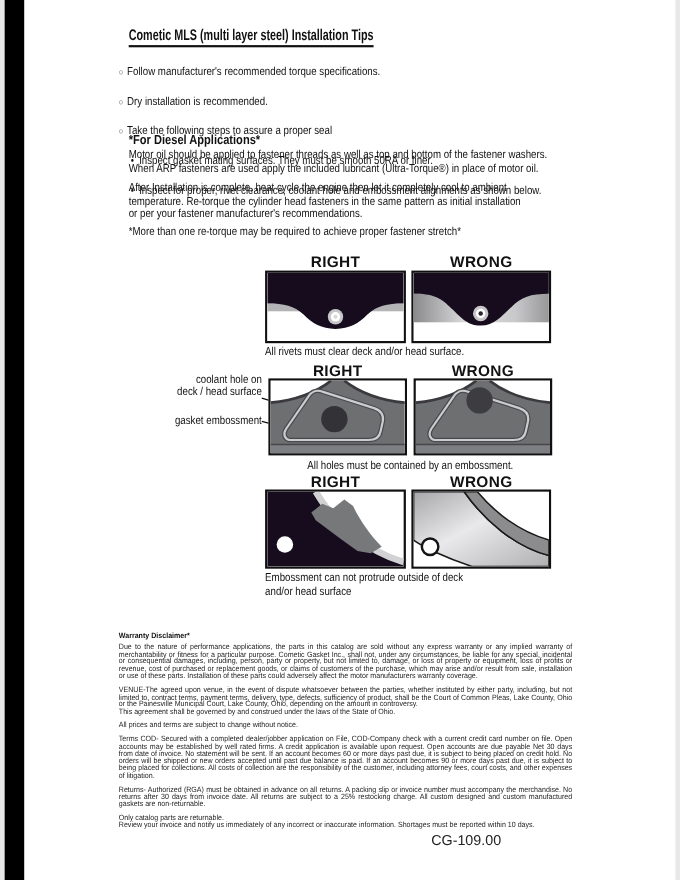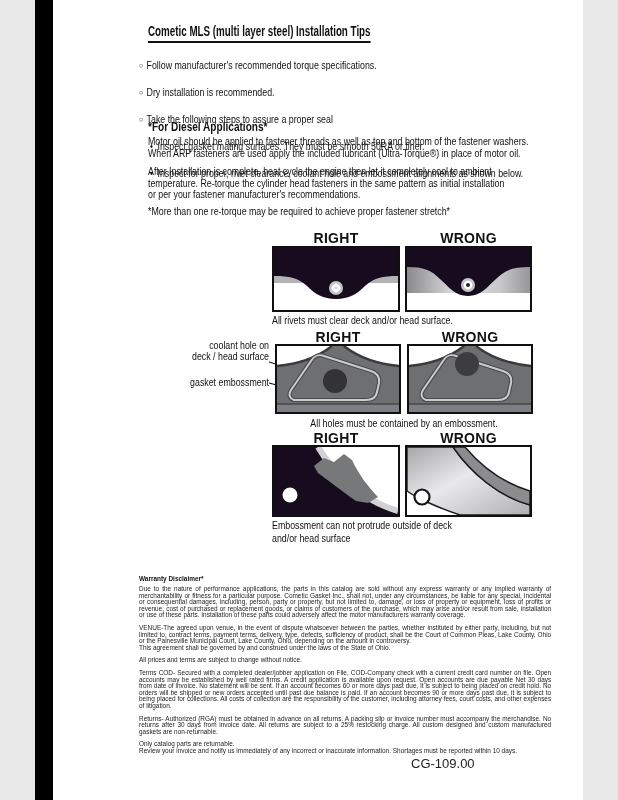--- a/index.html
+++ b/index.html
@@ -1,18 +1,18 @@
 <!DOCTYPE html>
 <html><head>
 <meta charset="utf-8">
 <style>
   * { margin:0; padding:0; box-sizing:border-box; }
   html,body { background:#e8e8e8; }
   .page {
-    position:relative; width:548px; height:800px; background:#ffffff;
+    position:relative; width:610px; height:800px; background:#ffffff;
     font-family:"Liberation Sans", sans-serif; color:#111; overflow:hidden;
     margin:0 auto;
   }
   .side-strip { position:absolute; left:0; top:0; width:18px; height:800px; background:#000; }
   .abs { position:absolute; }
   .cond { transform:scaleX(0.84); transform-origin:0 0; white-space:pre-line; }
   .cond-r { transform:scaleX(0.84); transform-origin:100% 0; white-space:pre-line; }
   .cond-c { transform:scaleX(0.84); transform-origin:50% 0; white-space:pre-line; }
   .title { font-size:14px; font-weight:bold; transform:scaleX(0.70); transform-origin:0 0; }
   .title span { display:inline-block; border-bottom:2px solid #111; padding-bottom:2px; }
@@ -184,14 +184,14 @@
     <p>Due to the nature of performance applications, the parts in this catalog are sold without any express warranty or any implied warranty of merchantability or fitness for a particular purpose.  Cometic Gasket Inc., shall not, under any circumstances, be liable for any special, incidental or consequential damages, including, person, party or property, but not limited to, damage, or loss of property or equipment, loss of profits or revenue, cost of purchased or replacement goods, or claims of customers of the purchase, which may arise and/or result from sale, installation or use of these parts.  Installation of these parts could adversely affect the motor manufacturers warranty coverage.</p>
     <p>VENUE-The agreed upon venue, in the event of dispute whatsoever between the parties, whether instituted by either party, including, but not limited to, contract terms, payment terms, delivery, type, defects, sufficiency of product, shall be the Court of Common Pleas, Lake County, Ohio or the Painesville Municipal Court, Lake County, Ohio, depending on the amount in controversy.
 This agreement shall be governed by and construed under the laws of the State of Ohio.</p>
     <p>All prices and terms are subject to change without notice.</p>
     <p>Terms COD- Secured with a completed dealer/jobber application on File, COD-Company check with a current credit card number on file.  Open accounts may be established by well rated firms.  A credit application is available upon request.  Open accounts are due payable Net 30 days from date of invoice.  No statement will be sent.  If an account becomes 60 or more days past due, it is subject to being placed on credit hold.  No orders will be shipped or new orders accepted until past due balance is paid.  If an account becomes 90 or more days past due, it is subject to being placed for collections.  All costs of collection are the responsibility of the customer, including attorney fees, court costs, and other expenses of litigation.</p>
     <p>Returns- Authorized (RGA) must be obtained in advance on all returns.  A packing slip or invoice number must accompany the merchandise.  No returns after 30 days from invoice date.  All returns are subject to a 25% restocking charge.  All custom designed and custom manufactured gaskets are non-returnable.</p>
     <p>Only catalog parts are returnable.
 Review your invoice and notify us immediately of any incorrect or inaccurate information.  Shortages must be reported within 10 days.</p>
   </div>
 
-  <div class="abs pagenum" style="left:376px; top:756px;">CG-109.00</div>
+  <div class="abs pagenum" style="left:388px; top:756px;">CG-109.00</div>
 </div>
 
 </body></html>

